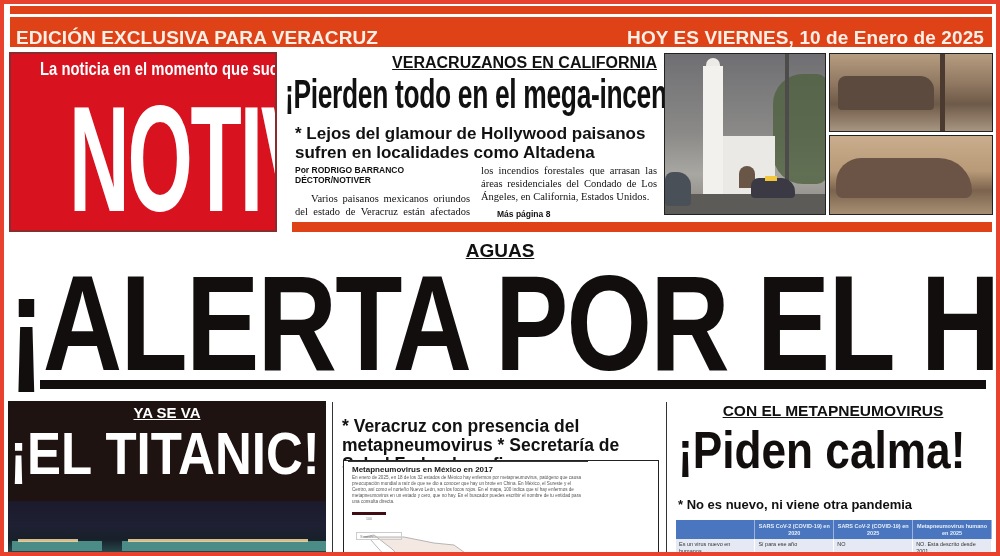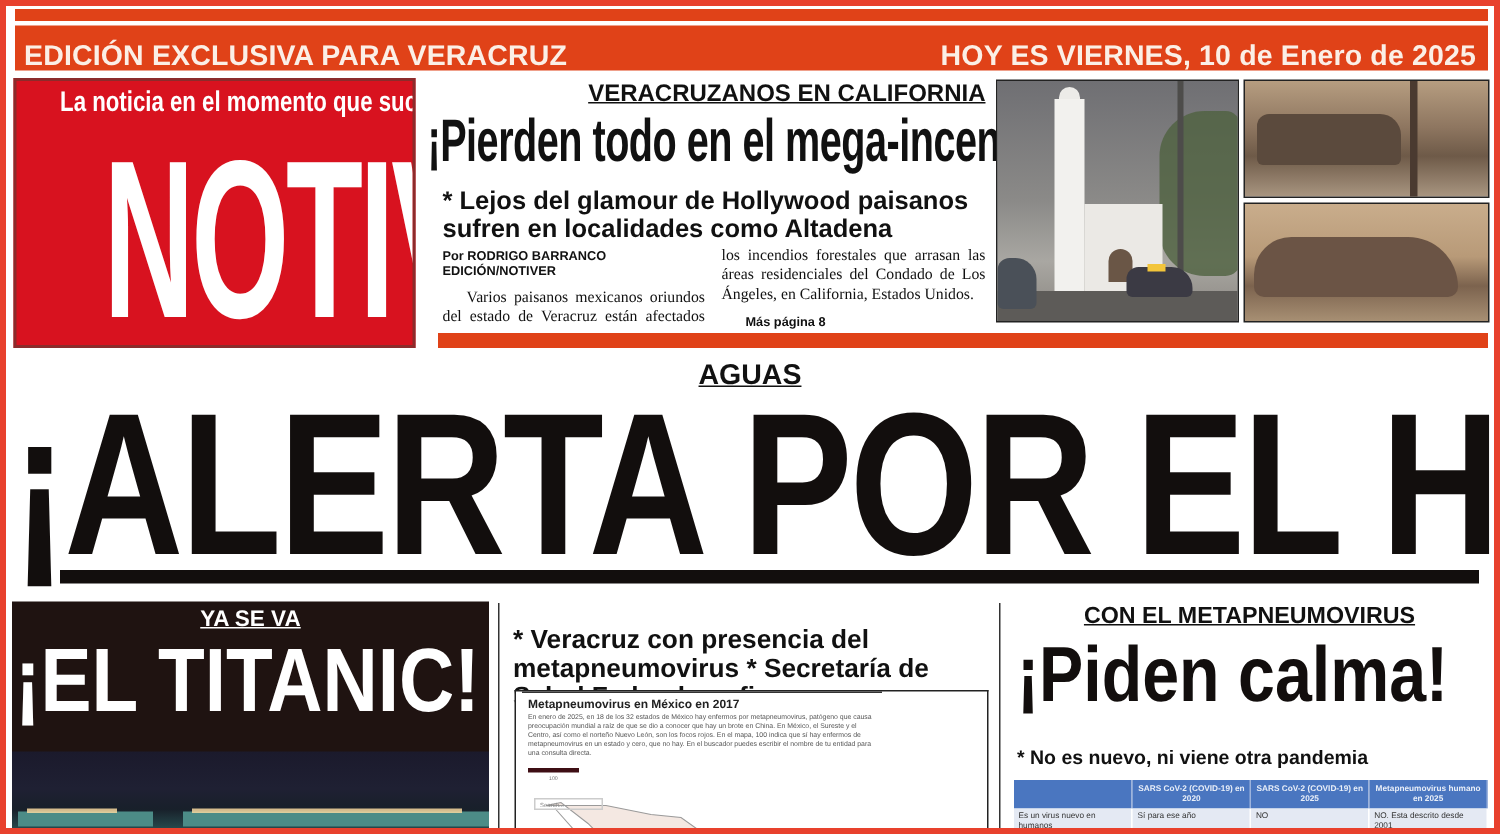--- a/index.html
+++ b/index.html
@@ -111,21 +111,21 @@
   <div class="tagline">La noticia en el momento que sucede</div>
   <div class="brand">NOTIVER</div>
 </div>
 
 <div class="cal">
   <div class="kicker">VERACRUZANOS EN CALIFORNIA</div>
   <div class="headline">¡Pierden todo en el mega-incendio!</div>
   <div class="sub">* Lejos del glamour de Hollywood paisanos sufren en localidades como Altadena</div>
   <div class="byline">
     <div>Por RODRIGO BARRANCO</div>
-    <div>EDICIÓN/NOTIVER</div>
+    <div>DÉCTOR/NOTIVER</div>
   </div>
   <div class="body1">Varios paisanos mexicanos oriundos del estado de Veracruz están afectados con</div>
   <div class="body2">los incendios forestales que arrasan las áreas residenciales del Condado de Los Ángeles, en California, Estados Unidos.</div>
   <div class="more">Más página 8</div>
 </div>
 
 <div class="photos">
   <div class="photo photo-church">
     <div class="tree"></div>
     <div class="tower-dome"></div>

